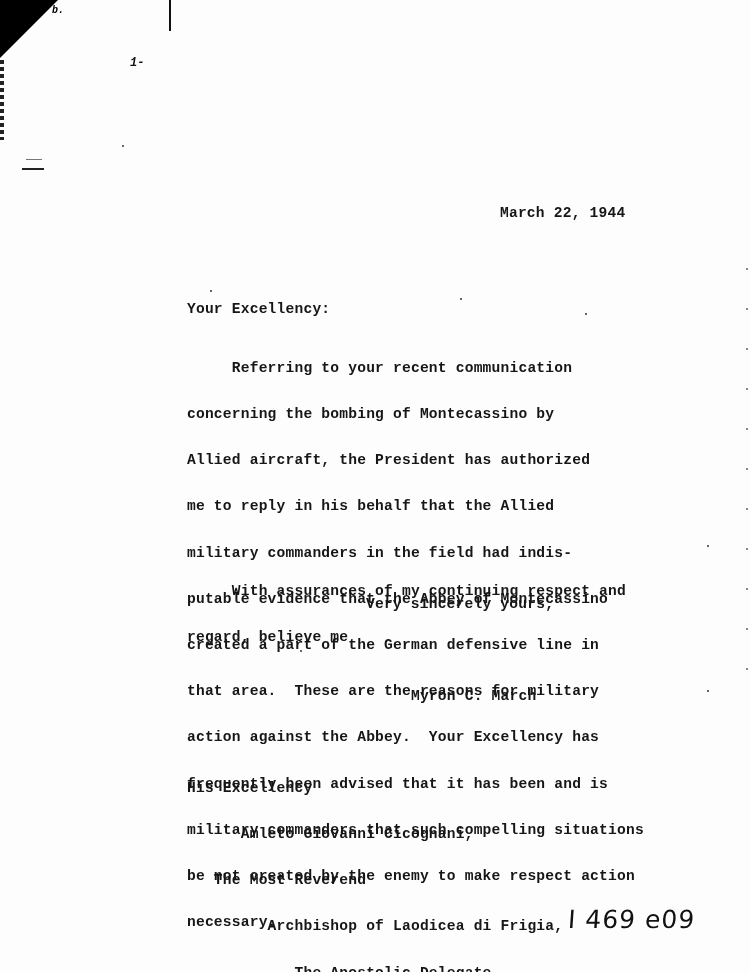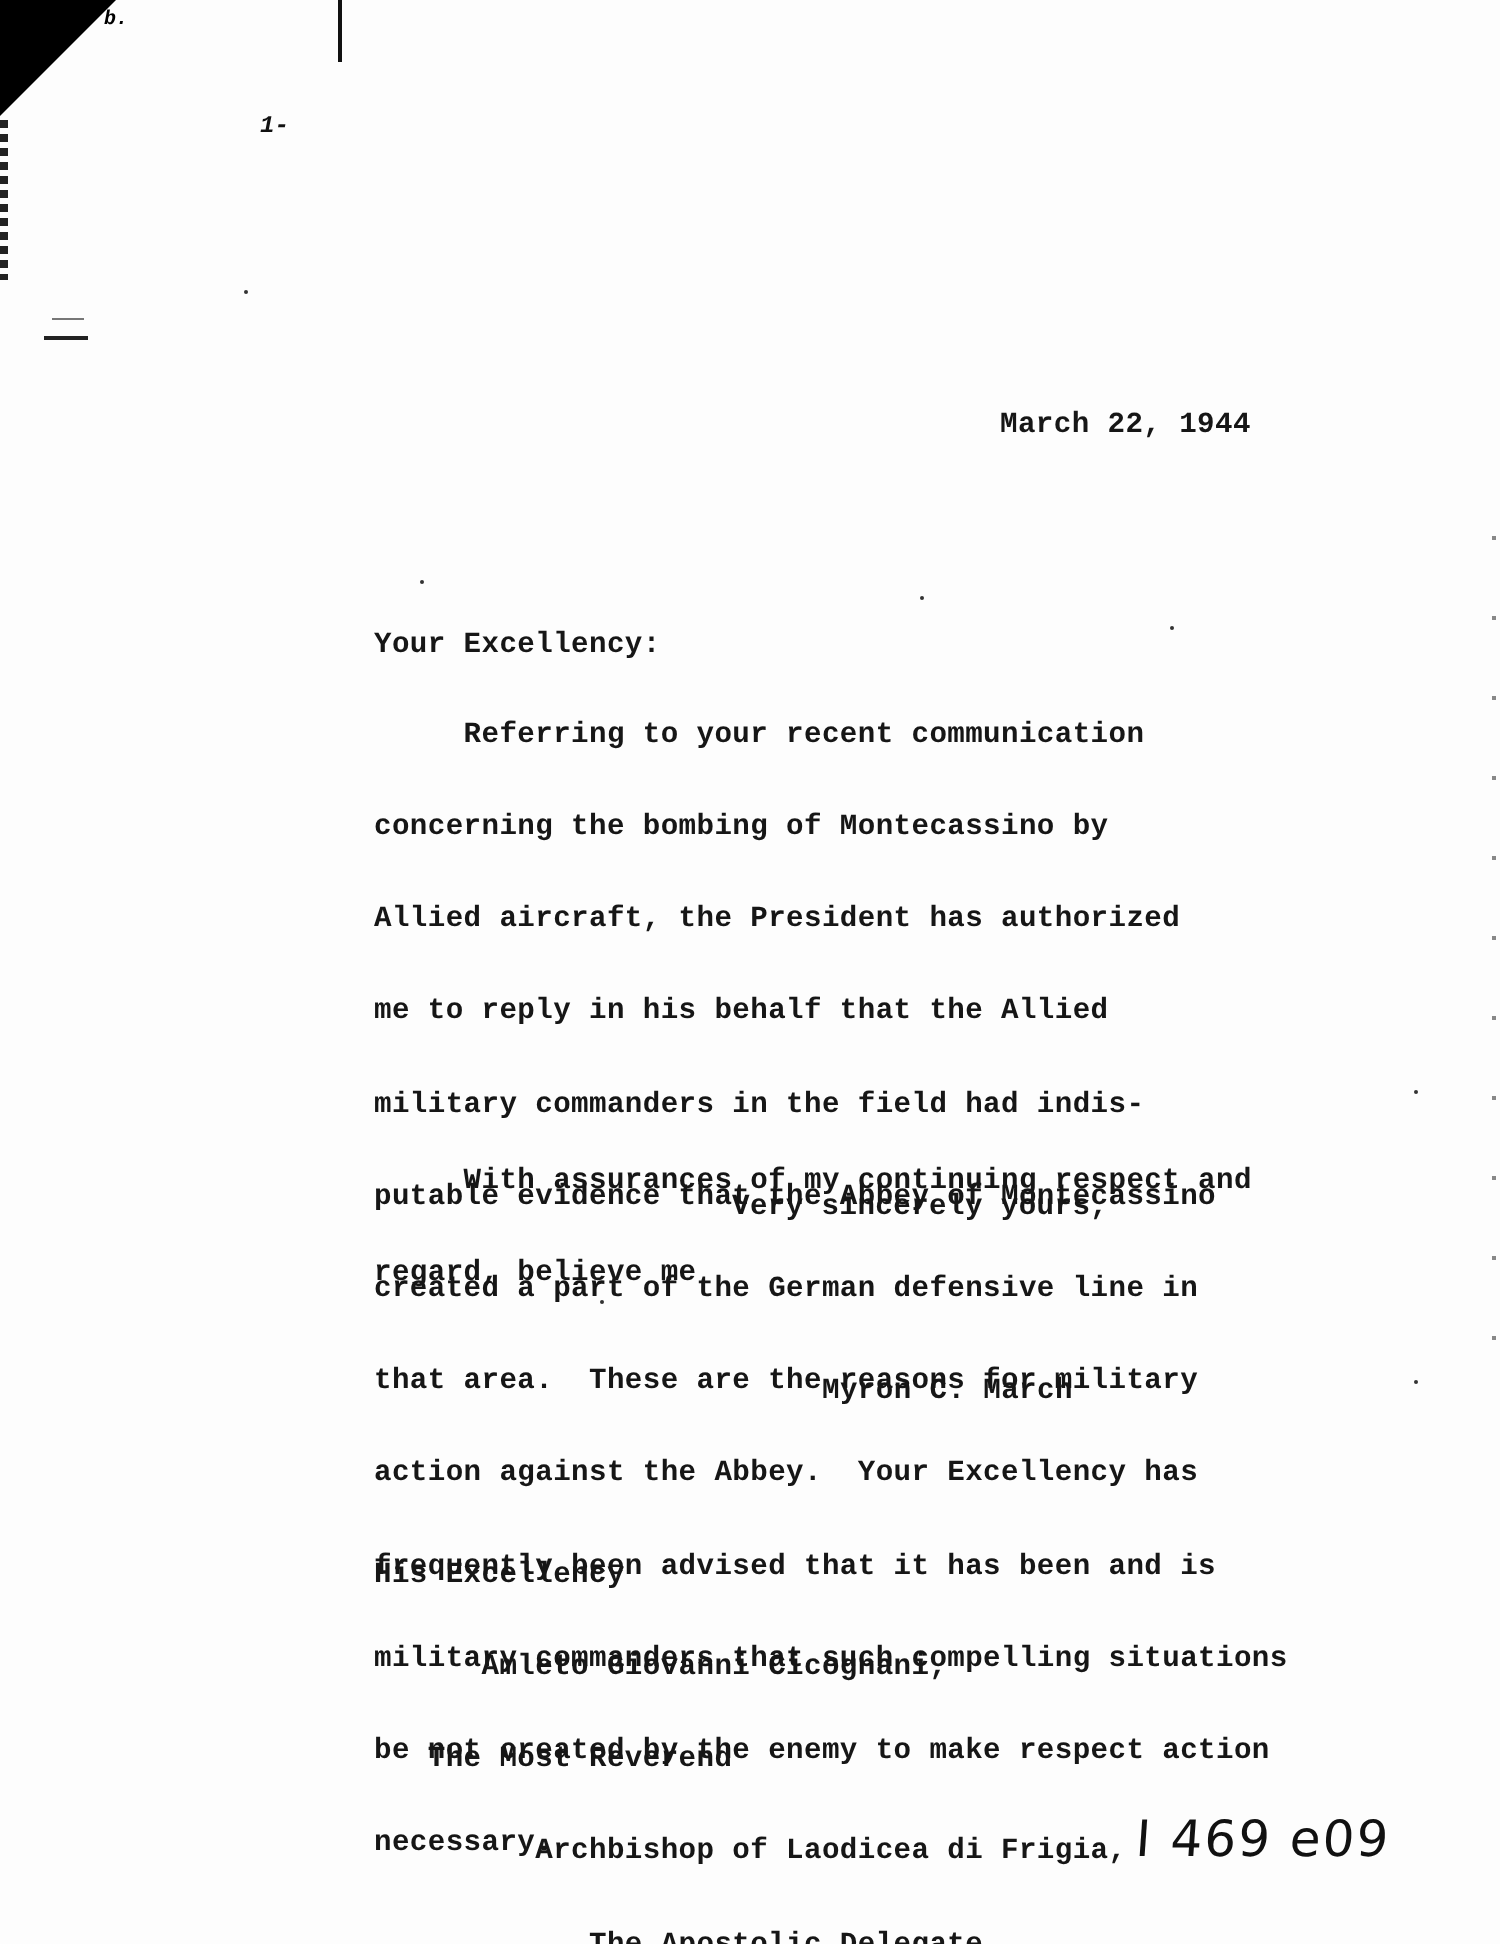--- a/index.html
+++ b/index.html
@@ -66,21 +66,21 @@
     .typed {
       position: absolute;
       font-size: 14.6px;
       line-height: 15.4px;
       font-weight: bold;
       white-space: pre;
       letter-spacing: 0.2px;
       color: #161616;
     }
     .date { left: 457px; top: 206px; margin-left: 43px; }
-    .salutation { left: 187px; top: 316px; }
+    .salutation { left: 187px; top: 302px; }
     .body-para { left: 187px; top: 330px; }
     .closing-para { left: 187px; top: 553px; }
     .valediction { left: 366px; top: 597px; }
     .signature { left: 411px; top: 689px; }
     .address { left: 187px; top: 750px; }
     .line { display: block; height: 15.4px; }
     .handwritten {
       position: absolute;
       left: 568px; top: 905px;
       font-family: "DejaVu Sans", sans-serif;

